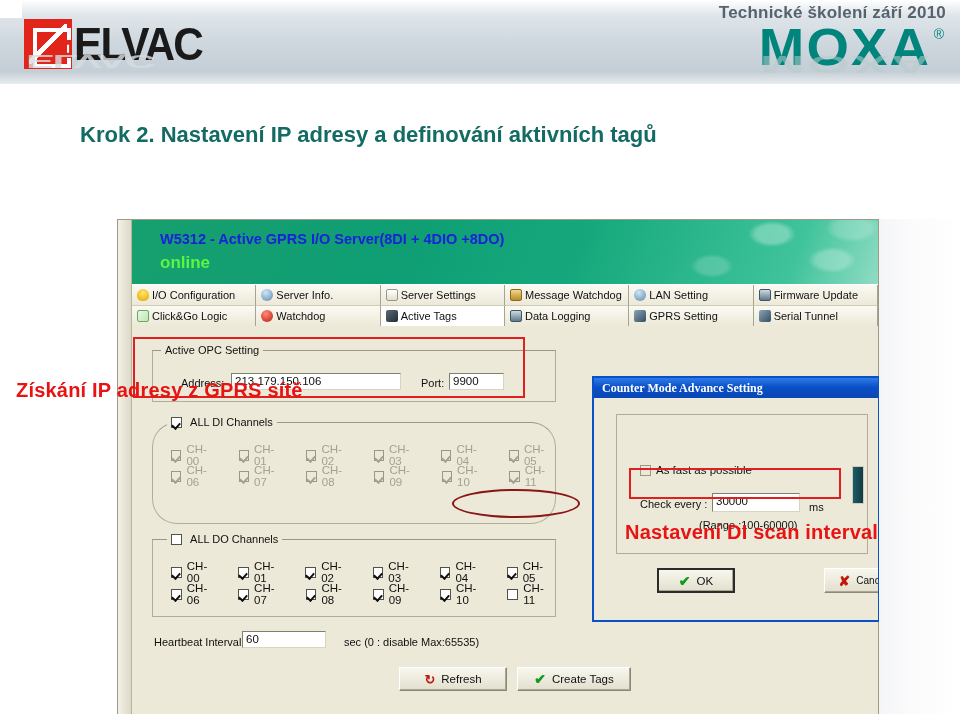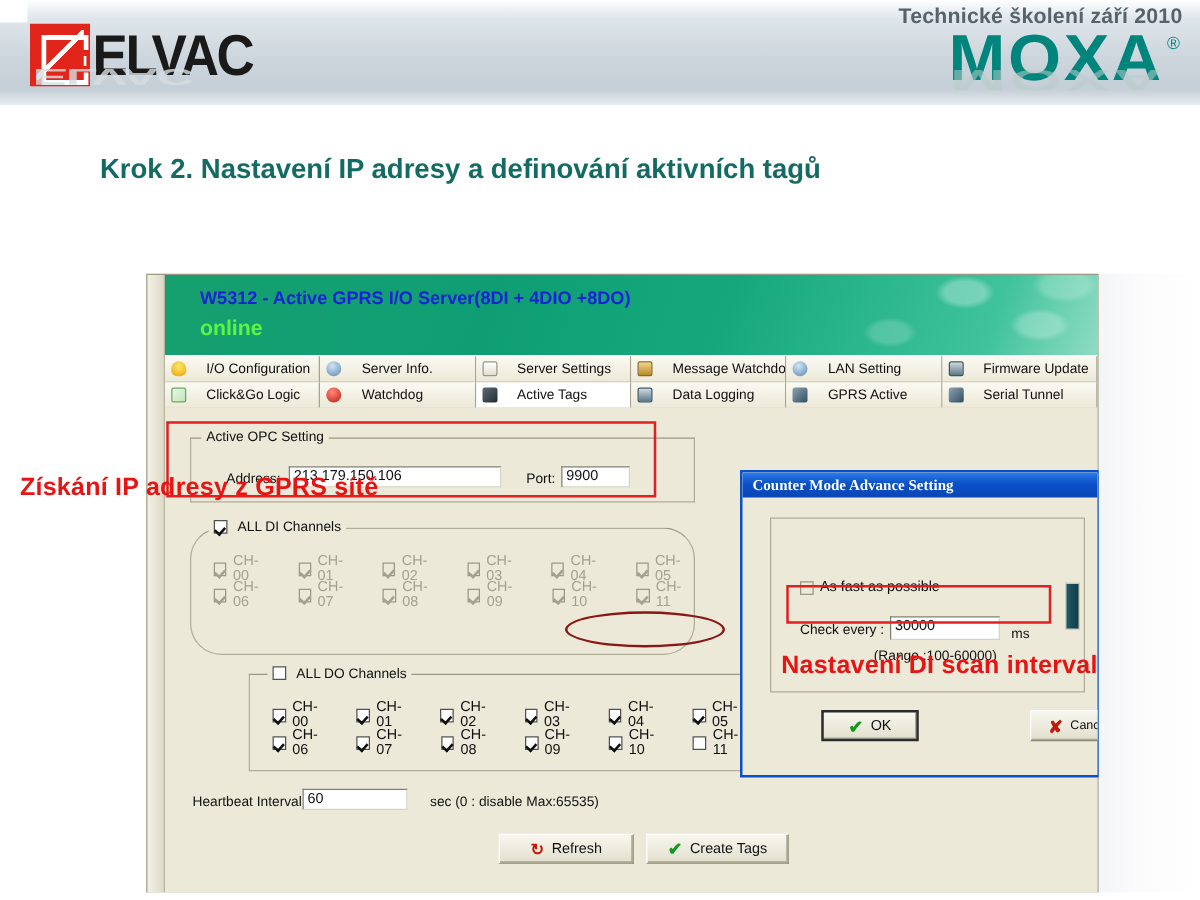--- a/index.html
+++ b/index.html
@@ -101,21 +101,21 @@
     position:absolute; left:28px; top:33px;
     font-size:17px; font-weight:bold; color:#5cf542; white-space:nowrap;
   }
   
   #toolbar {
     position:absolute; left:14px; top:64px; right:0; height:42px;
     background:#f0eee2; border-top:1px solid #ffffff;
   }
   .tb-row { display:flex; height:21px; }
   .tb-cell {
-    flex:1 1 0; display:flex; align-items:center; gap:16px;
+    flex:1 1 0; display:flex; align-items:center; gap:3px;
     border-right:1px solid #a6a48f; border-bottom:1px solid #cfcdb9;
     background:linear-gradient(to bottom,#fbfaf3,#ece9d8);
     padding-left:5px; overflow:hidden; white-space:nowrap;
     font-size:11px; color:#101010;
   }
   .tb-cell.active { background:#ffffff; }
   .tb-ico { width:12px; height:12px; flex:0 0 12px; border-radius:2px; }
   .ico-bulb{ background:radial-gradient(circle at 50% 35%,#ffe96b,#e8a200); border-radius:50% 50% 40% 40%; }
   .ico-check{ background:linear-gradient(135deg,#eaf7e8,#bfe6b7); border:1px solid #6aa85e; }
   .ico-info{ background:radial-gradient(circle at 40% 30%,#cfe6f7,#5b87ad); border-radius:50%; }
@@ -282,21 +282,21 @@
       <div class="tb-cell active">
         <span class="tb-ico ico-tag"></span>
         <span>Active Tags</span>
       </div>
       <div class="tb-cell">
         <span class="tb-ico ico-pc"></span>
         <span>Data Logging</span>
       </div>
       <div class="tb-cell">
         <span class="tb-ico ico-net"></span>
-        <span>GPRS Active</span>
+        <span>GPRS Setting</span>
       </div>
       <div class="tb-cell">
         <span class="tb-ico ico-net"></span>
         <span>Serial Tunnel</span>
       </div>
     </div>
   </div>
 
   <div id="panel">
 
@@ -362,21 +362,21 @@
             <span>CH-10</span>
           </span>
         <span class="chk-item dis">
             <span class="cbx dis on"></span>
             <span>CH-11</span>
           </span>
       </div>
 
     </div>
 
-    <div class="gbox" style="left:20px; top:213px; width:404px; height:78px;margin-left:47px;">
+    <div class="gbox" style="left:20px; top:213px; width:404px; height:78px;">
       <span class="legend" style="left:14px;">
         <span class="cbx"></span>
         <span style="margin-left:5px;">ALL DO Channels</span>
       </span>
 
       <div style="position:absolute; left:18px; top:20px; display:flex; gap:19px;">
         <span class="chk-item">
             <span class="cbx on"></span>
             <span>CH-00</span>
           </span>

